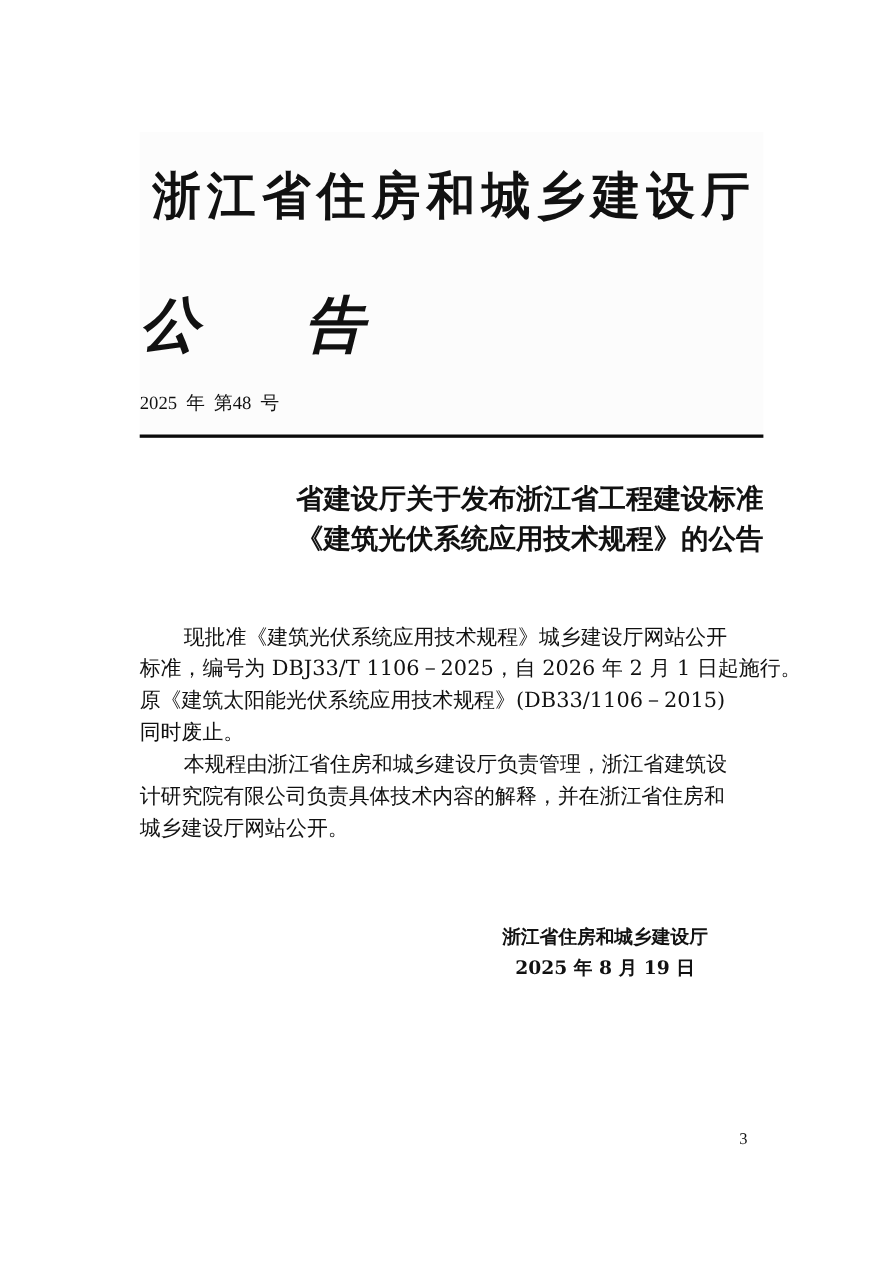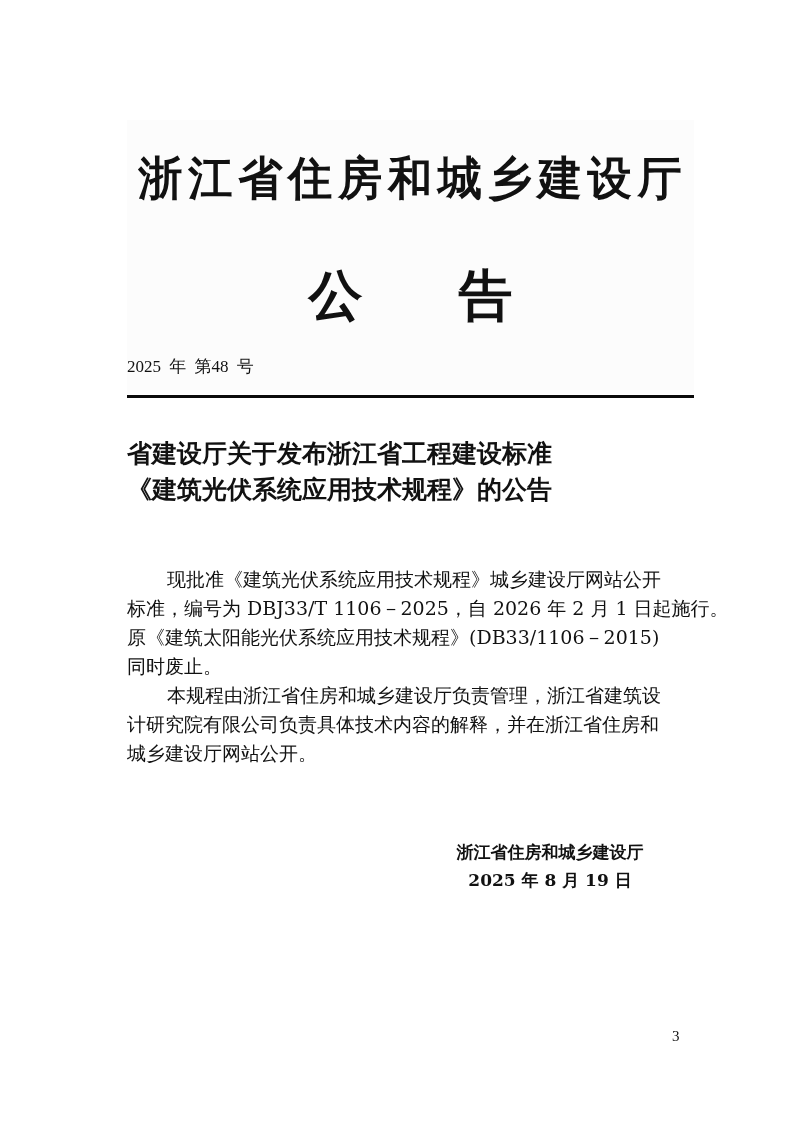--- a/index.html
+++ b/index.html
@@ -35,25 +35,25 @@
       line-height: 60px;
       white-space: nowrap;
       transform: scaleX(0.96);
       transform-origin: center;
     }
     .notice-title {
       position: absolute;
       left: 127px;
       top: 262px;
       width: 567px;
-      text-align: center;
       font-size: 54px;
       font-weight: bold;
       line-height: 66px;
       white-space: nowrap;
+      font-style: italic;
     }
     .notice-title .gap {
       display: inline-block;
       width: 96px;
     }
     .notice-number {
       position: absolute;
       left: 127px;
       top: 355px;
       width: 567px;
@@ -68,21 +68,21 @@
       top: 395px;
       width: 567px;
       height: 3px;
       background: #0a0a0a;
     }
     .subject {
       position: absolute;
       left: 127px;
       top: 436px;
       width: 567px;
-      text-align: left;
+      text-align: right;
       font-size: 25px;
       font-weight: bold;
       line-height: 36px;
       white-space: nowrap;
     }
     .body-text {
       position: absolute;
       left: 127px;
       top: 565px;
       width: 567px;

